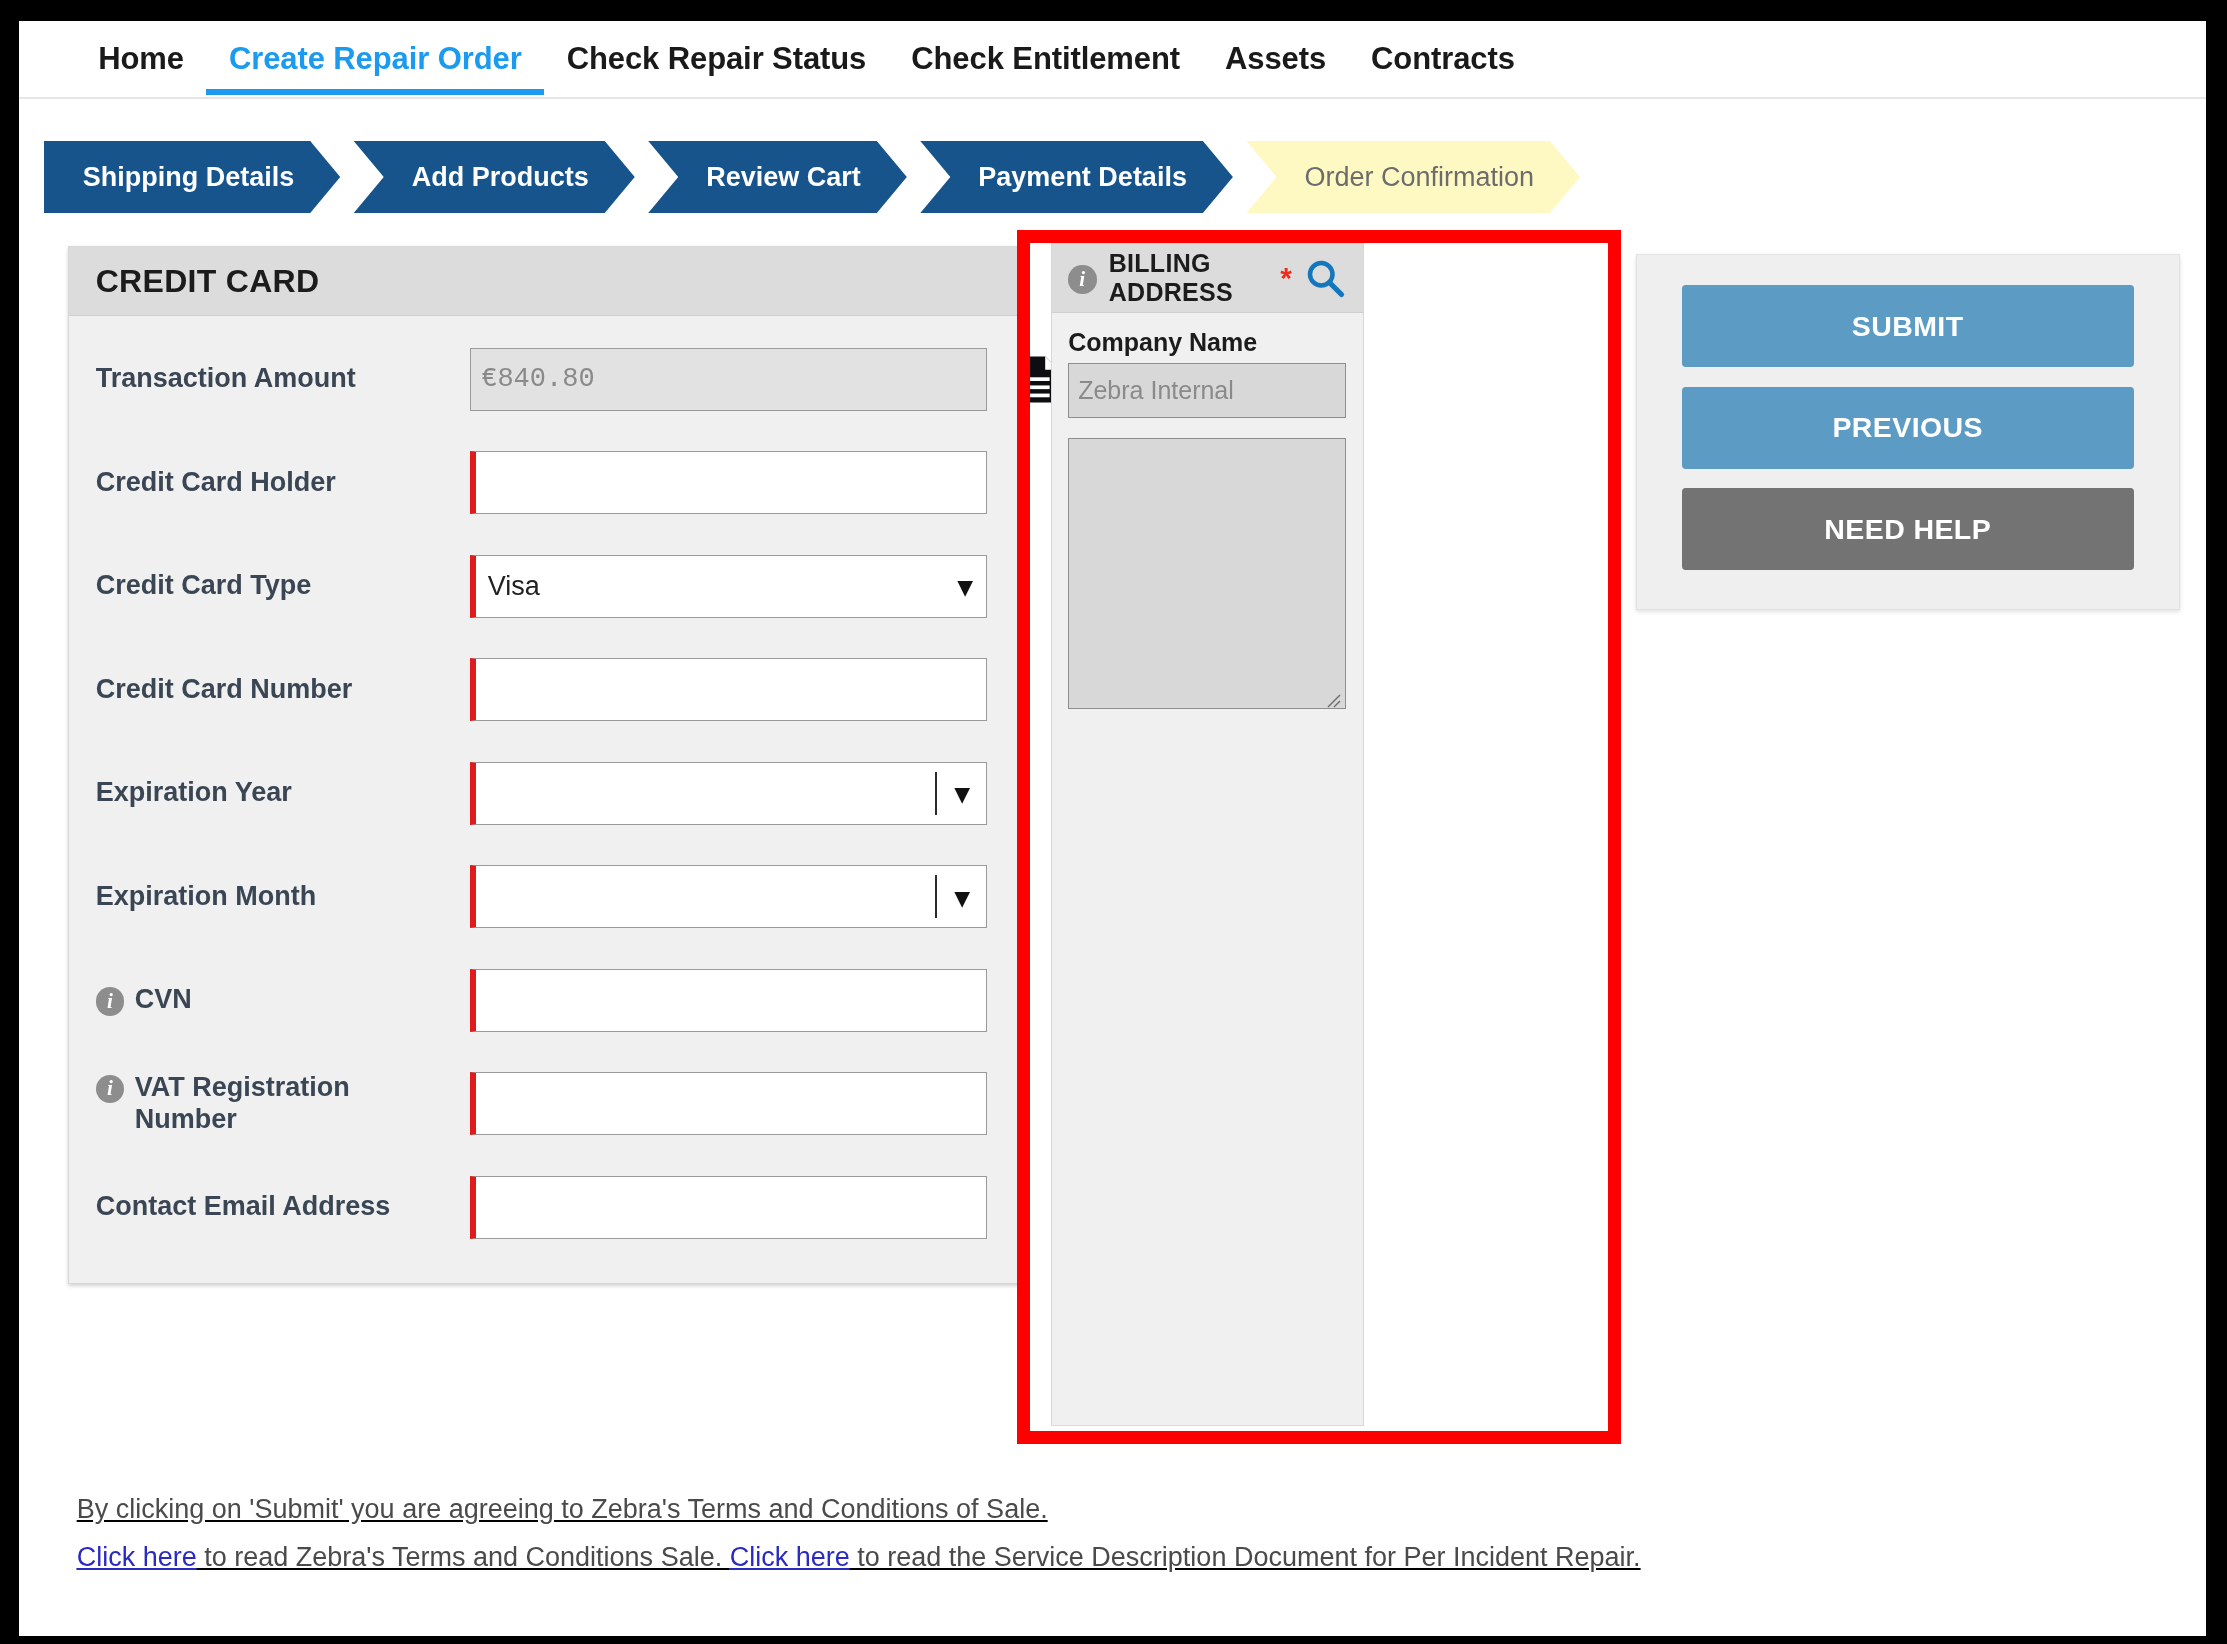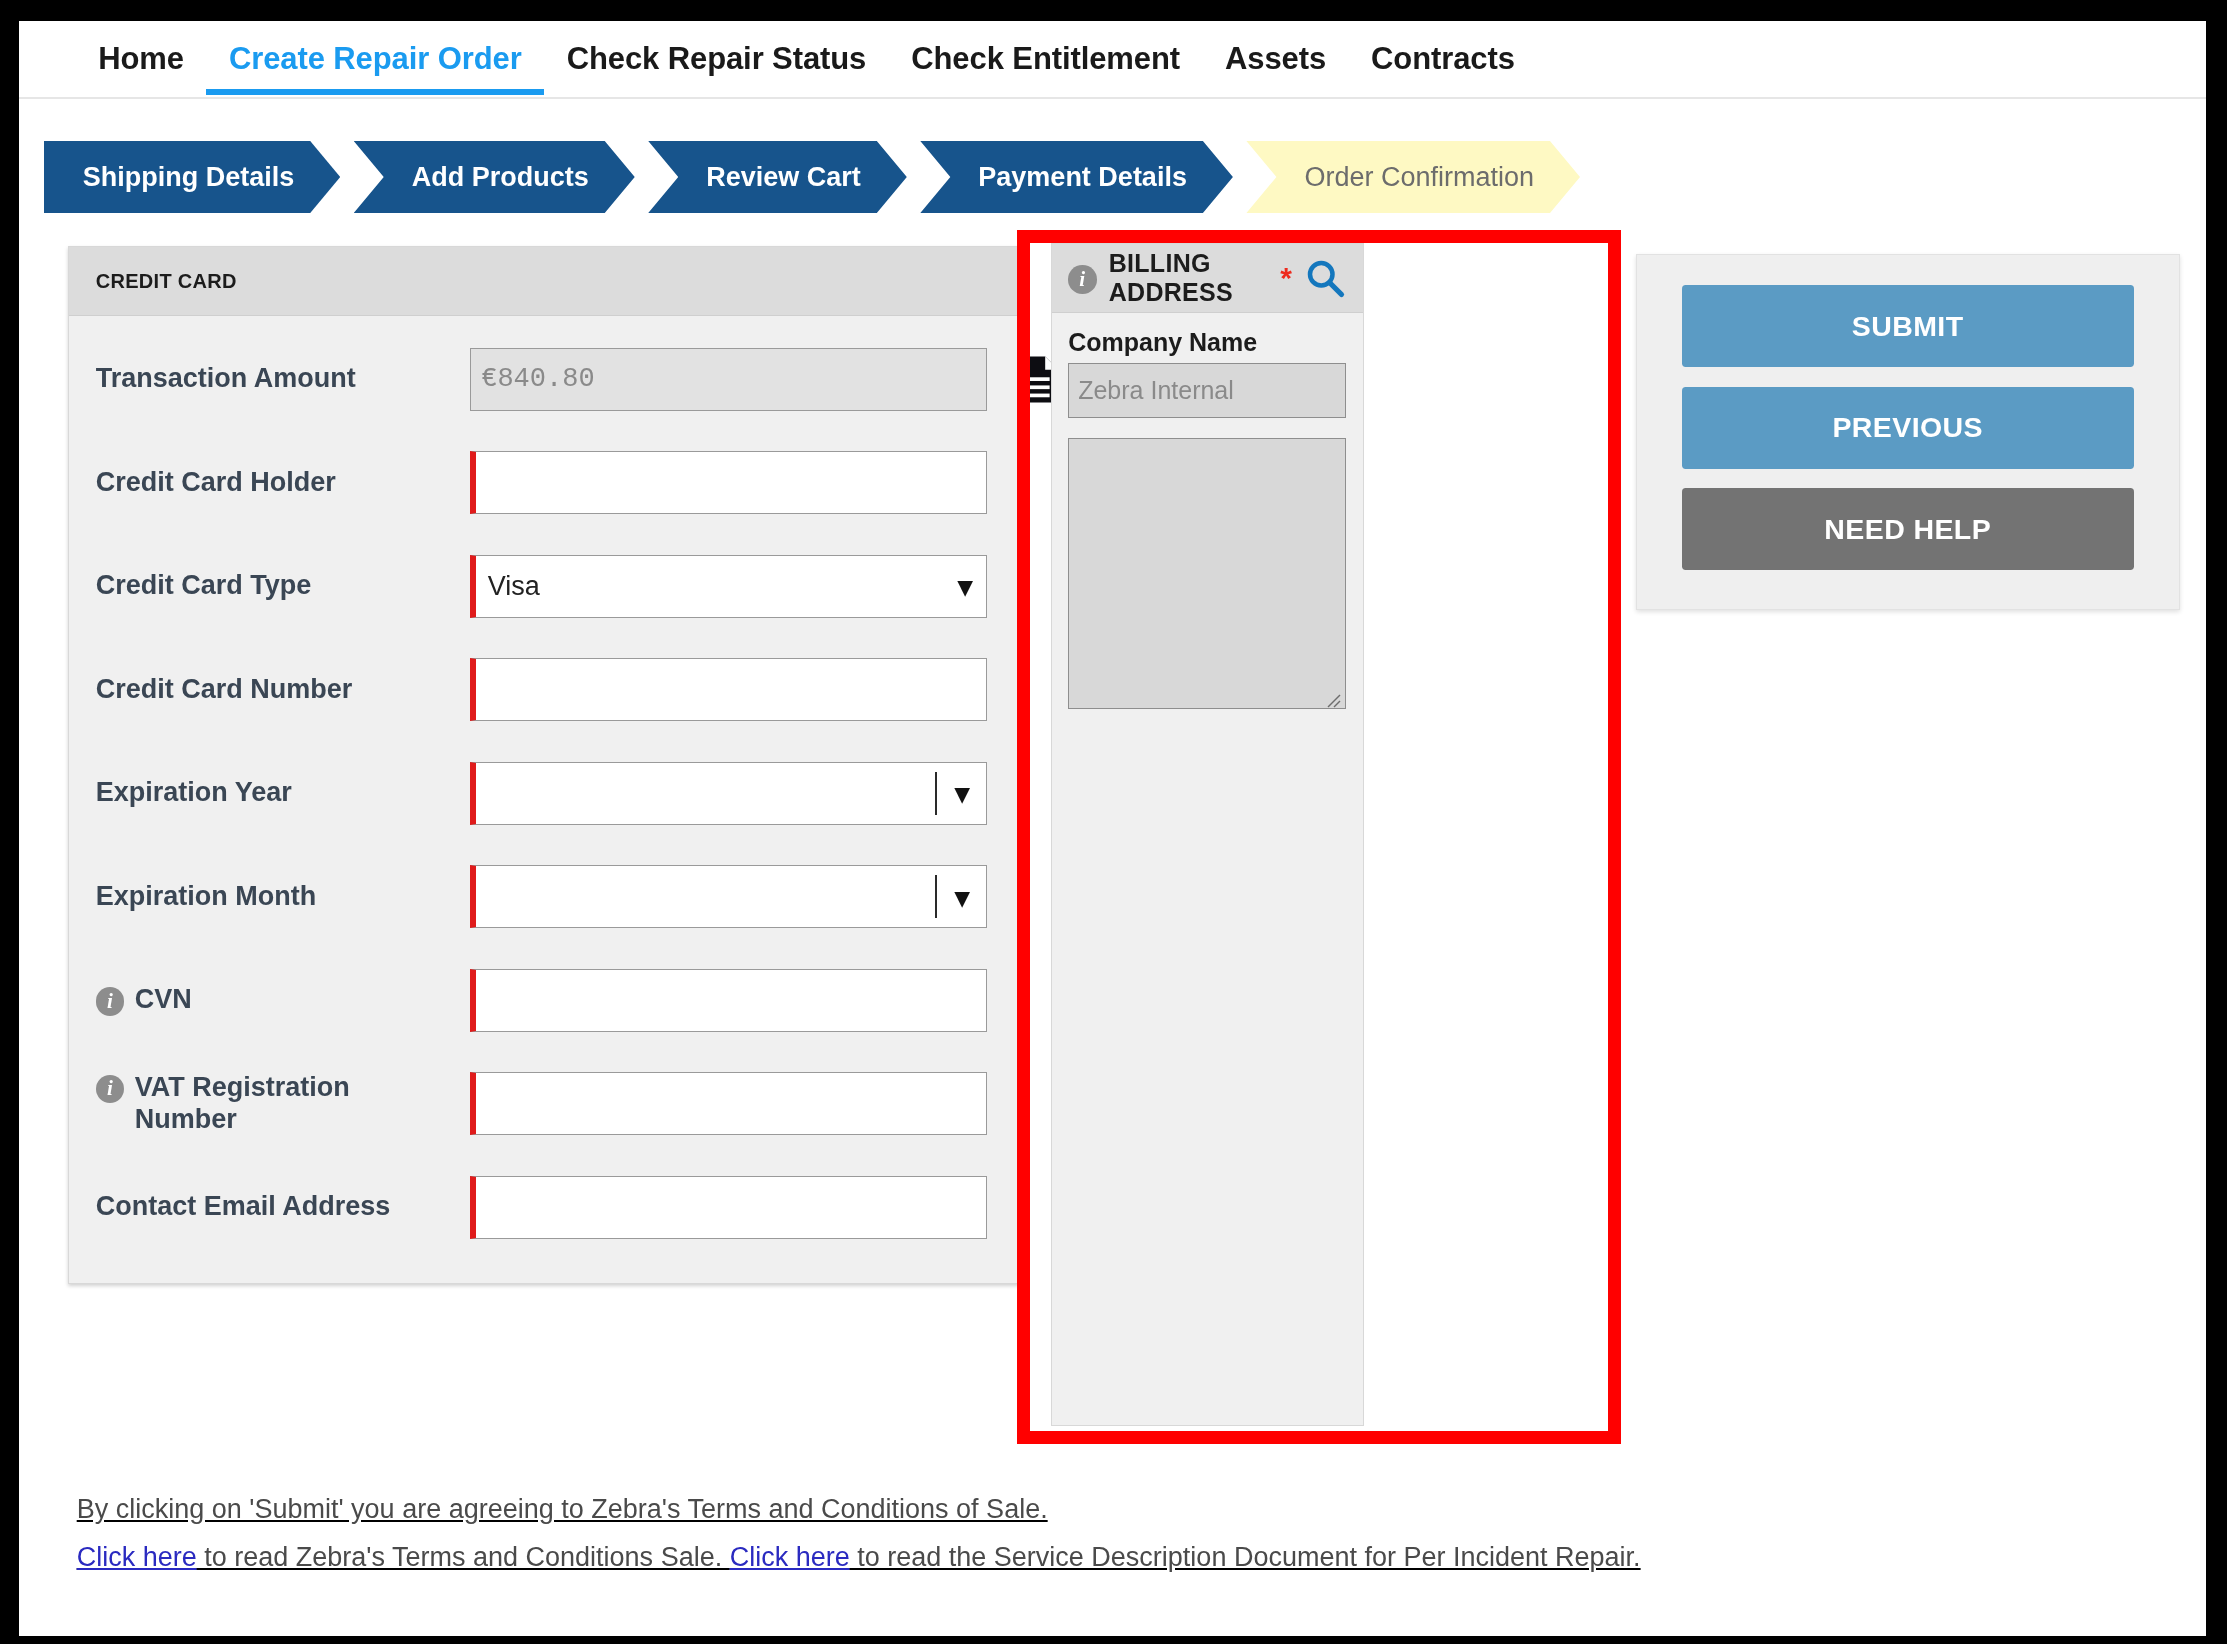--- a/index.html
+++ b/index.html
@@ -115,21 +115,21 @@
     border: 0.7px solid #d8d8d8;
     box-shadow: 0 2.2px 3.7px rgba(0,0,0,0.18);
   }
   .panel-header {
     background: #dcdcdc;
     border-bottom: 0.7px solid #cfcfcf;
     height: 69px;
     display: flex;
     align-items: center;
     padding: 0 27px;
-    font-size: 20px;
+    font-size: 32px;
     font-weight: bold;
     color: #1c1c1c;
     letter-spacing: 0.3px;
   }
   .panel-body { padding: 22.5px 27px 31px 27px; }
 
   .form-row {
     display: flex;
     align-items: center;
     min-height: 81px;

